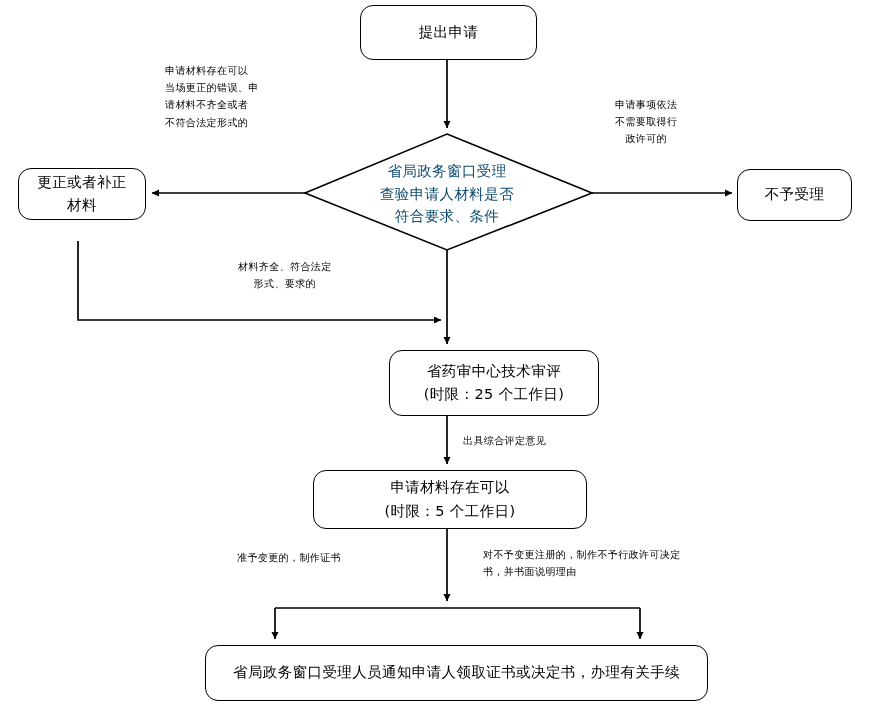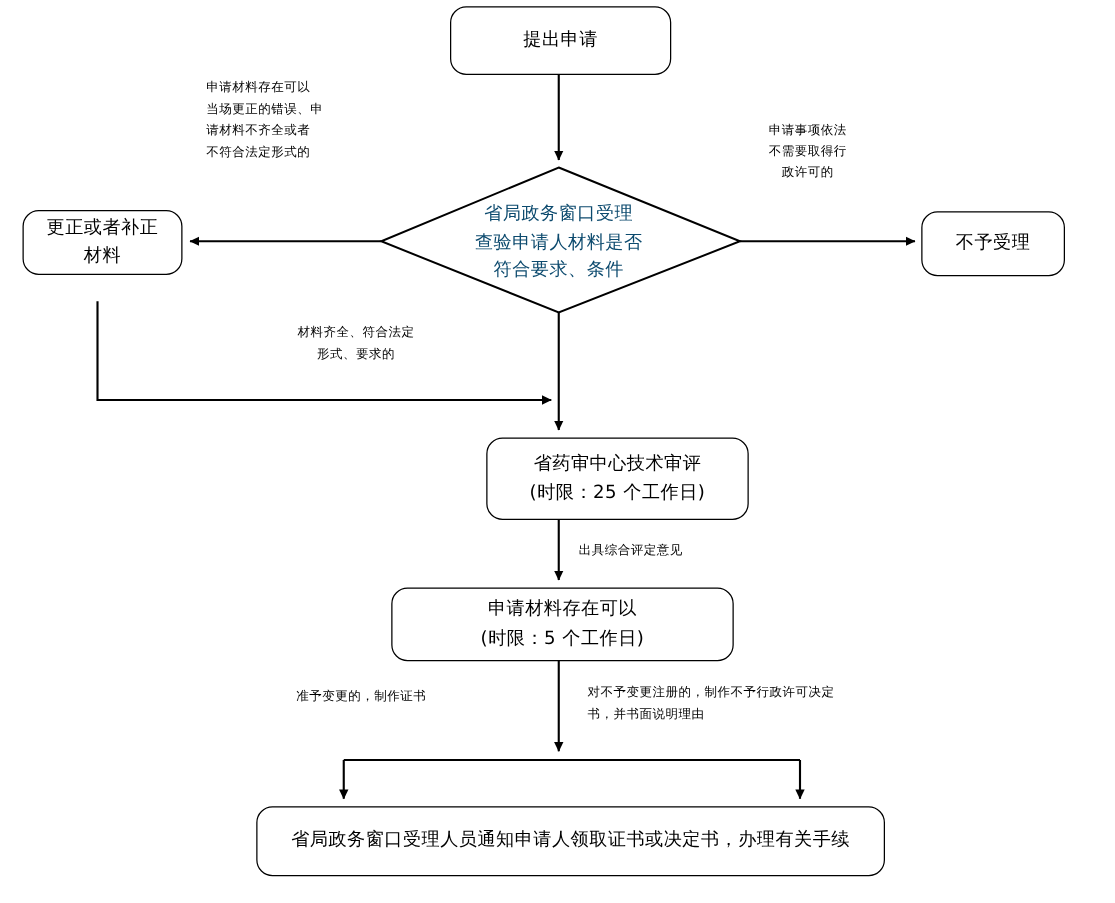--- a/index.html
+++ b/index.html
@@ -157,18 +157,18 @@
 
   <div class="edge-label" style="left:238px; top:258px; text-align:center;">
     <span class="line">材料齐全、符合法定</span>
     <span class="line">形式、要求的</span>
   </div>
 
   <div class="edge-label" style="left:237px; top:549px; text-align:left;">
     <span class="line">准予变更的，制作证书</span>
   </div>
 
-  <div class="edge-label" style="left:470px; top:546px; text-align:left;">
+  <div class="edge-label" style="left:483px; top:546px; text-align:left;">
     <span class="line">对不予变更注册的，制作不予行政许可决定</span>
     <span class="line">书，并书面说明理由</span>
   </div>
 
 </div>
 
 </body></html>

